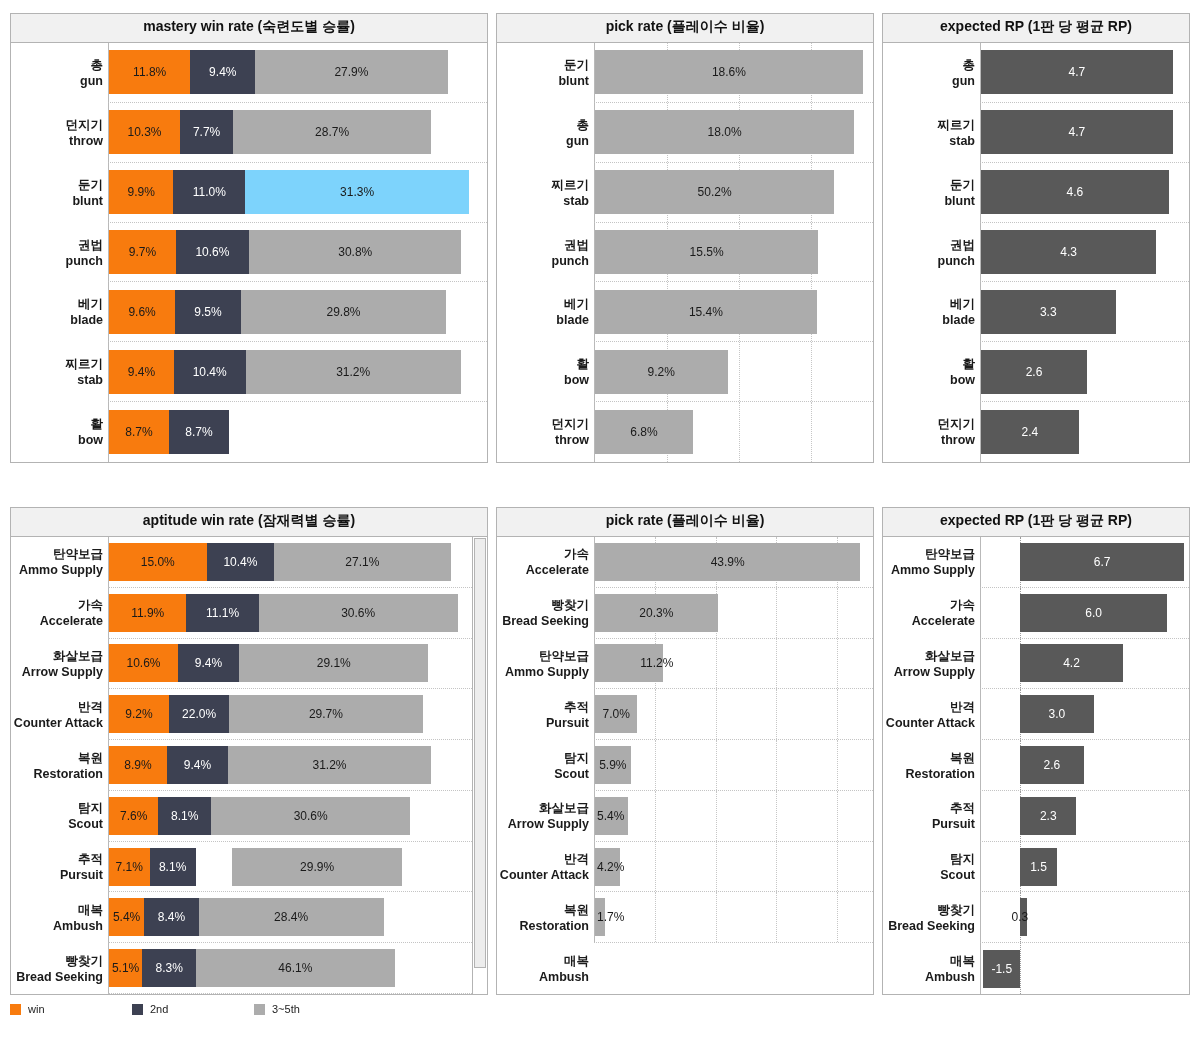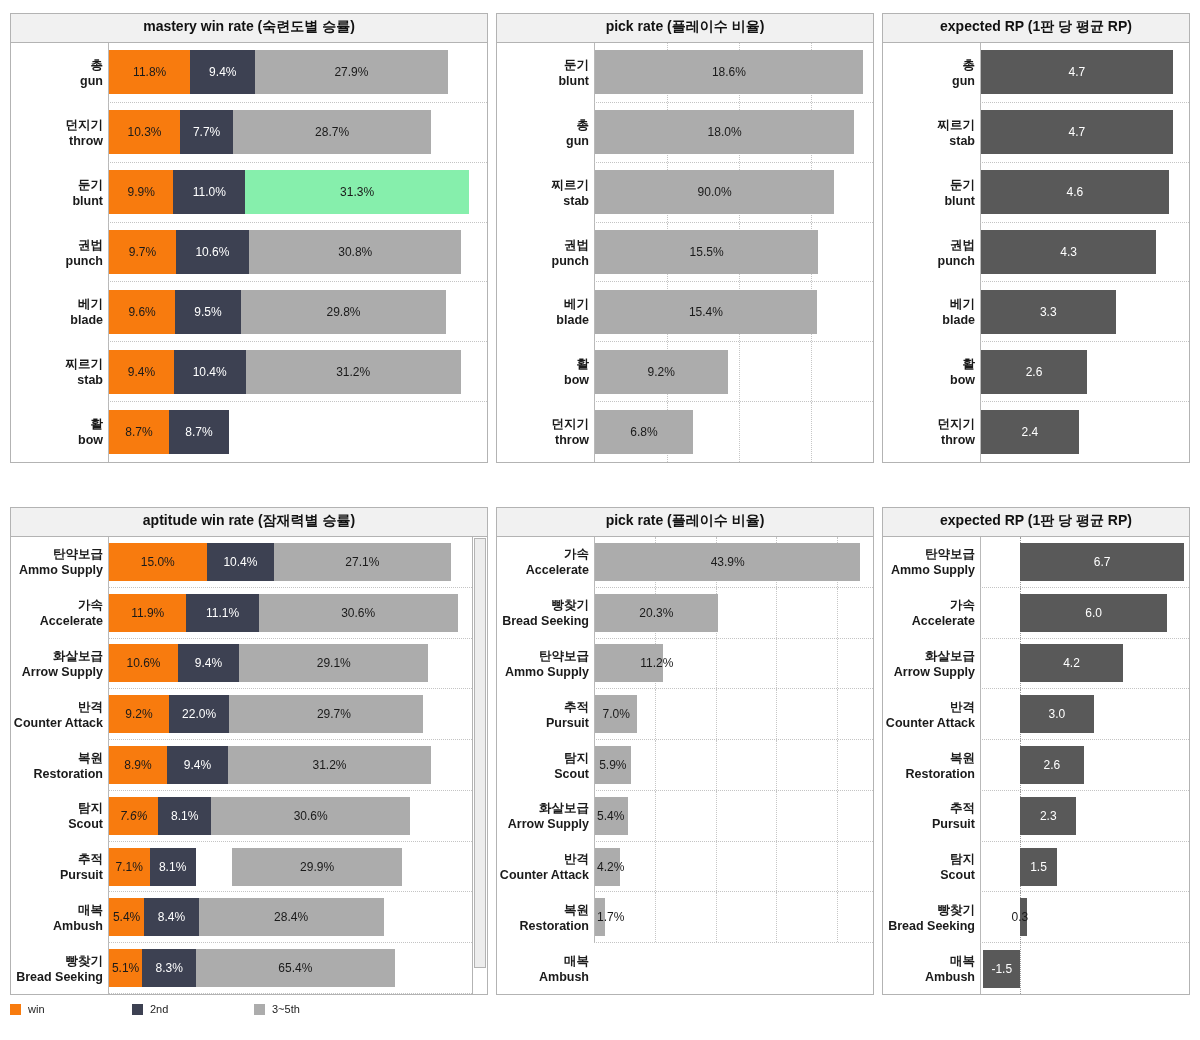--- a/index.html
+++ b/index.html
@@ -83,21 +83,21 @@
           <span>blunt</span>
         </div>
         <div class="track">
           <div class="bar stack" style="left: 0px; width: 95.2555%;">
             <div class="seg" style="width: 18.9655%; background: rgb(248, 123, 14);">
               <span class="vlabel" style="color: rgb(26, 26, 26);">9.9%</span>
             </div>
             <div class="seg" style="width: 21.0728%; background: rgb(61, 65, 82);">
               <span class="vlabel" style="color: rgb(255, 255, 255);">11.0%</span>
             </div>
-            <div class="seg" style="width: 59.9617%; background: #86efac; padding-left: 20px;">
+            <div class="seg" style="width: 59.9617%; background: #7dd3fc; padding-left: 20px;">
               <span class="vlabel" style="color: rgb(26, 26, 26);">31.3%</span>
             </div>
           </div>
         </div>
       </div>
       <div class="chart-row">
         <div class="cat">
           <span>권법</span>
           <span>punch</span>
         </div>
@@ -203,21 +203,21 @@
       <div class="chart-row">
         <div class="cat">
           <span>찌르기</span>
           <span>stab</span>
         </div>
         <div class="track">
           <div class="gridline" style="left: 25.9067%;"></div>
           <div class="gridline" style="left: 51.8135%;"></div>
           <div class="gridline" style="left: 77.7202%;"></div>
           <div class="bar" style="left: 0%; width: 86.0104%; background: rgb(172, 172, 172);"></div>
-          <span class="vlabel center" style="left: 119.554px; color: rgb(26, 26, 26);">90.0%</span>
+          <span class="vlabel center" style="left: 119.554px; color: rgb(26, 26, 26);">50.2%</span>
         </div>
       </div>
       <div class="chart-row">
         <div class="cat">
           <span>권법</span>
           <span>punch</span>
         </div>
         <div class="track">
           <div class="gridline" style="left: 25.9067%;"></div>
           <div class="gridline" style="left: 51.8135%;"></div>
@@ -411,21 +411,21 @@
         </div>
         <div class="track">
           <div class="bar stack" style="left: 0px; width: 86.3799%;">
             <div class="seg" style="width: 19.0871%; background: rgb(248, 123, 14);">
               <span class="vlabel" style="color: rgb(26, 26, 26);">9.2%</span>
             </div>
             <div class="seg" style="width: 19.2946%; background: rgb(61, 65, 82);">
               <span class="vlabel" style="color: rgb(255, 255, 255);">22.0%</span>
             </div>
             <div class="seg" style="width: 61.6183%; background: rgb(172, 172, 172);">
-              <span class="vlabel" style="color: rgb(26, 26, 26); margin-left: 8px;">29.7%</span>
+              <span class="vlabel" style="color: rgb(26, 26, 26);">29.7%</span>
             </div>
           </div>
         </div>
       </div>
       <div class="chart-row">
         <div class="cat">
           <span>복원</span>
           <span>Restoration</span>
         </div>
         <div class="track">
@@ -442,21 +442,21 @@
           </div>
         </div>
       </div>
       <div class="chart-row">
         <div class="cat">
           <span>탐지</span>
           <span>Scout</span>
         </div>
         <div class="track">
           <div class="bar stack" style="left: 0px; width: 82.9749%;">
-            <div class="seg" style="width: 16.4147%; background: rgb(248, 123, 14); font-style: italic;">
+            <div class="seg" style="width: 16.4147%; background: rgb(248, 123, 14);">
               <span class="vlabel" style="color: rgb(26, 26, 26);">7.6%</span>
             </div>
             <div class="seg" style="width: 17.4946%; background: rgb(61, 65, 82);">
               <span class="vlabel" style="color: rgb(255, 255, 255);">8.1%</span>
             </div>
             <div class="seg" style="width: 66.0907%; background: rgb(172, 172, 172);">
               <span class="vlabel" style="color: rgb(26, 26, 26);">30.6%</span>
             </div>
           </div>
         </div>
@@ -506,21 +506,21 @@
         </div>
         <div class="track">
           <div class="bar stack" style="left: 0px; width: 78.6738%;">
             <div class="seg" style="width: 11.6173%; background: rgb(248, 123, 14);">
               <span class="vlabel" style="color: rgb(26, 26, 26);">5.1%</span>
             </div>
             <div class="seg" style="width: 18.9066%; background: rgb(61, 65, 82);">
               <span class="vlabel" style="color: rgb(255, 255, 255);">8.3%</span>
             </div>
             <div class="seg" style="width: 69.4761%; background: rgb(172, 172, 172);">
-              <span class="vlabel" style="color: rgb(26, 26, 26);">65.4%</span>
+              <span class="vlabel" style="color: rgb(26, 26, 26);">46.1%</span>
             </div>
           </div>
         </div>
       </div>
       <div class="scrollbar">
       <div class="scroll-thumb"></div>
     </div>
     </div>
 </div>
 <div class="panel" style="left:496px;top:507px;width:378px;height:488px;">

